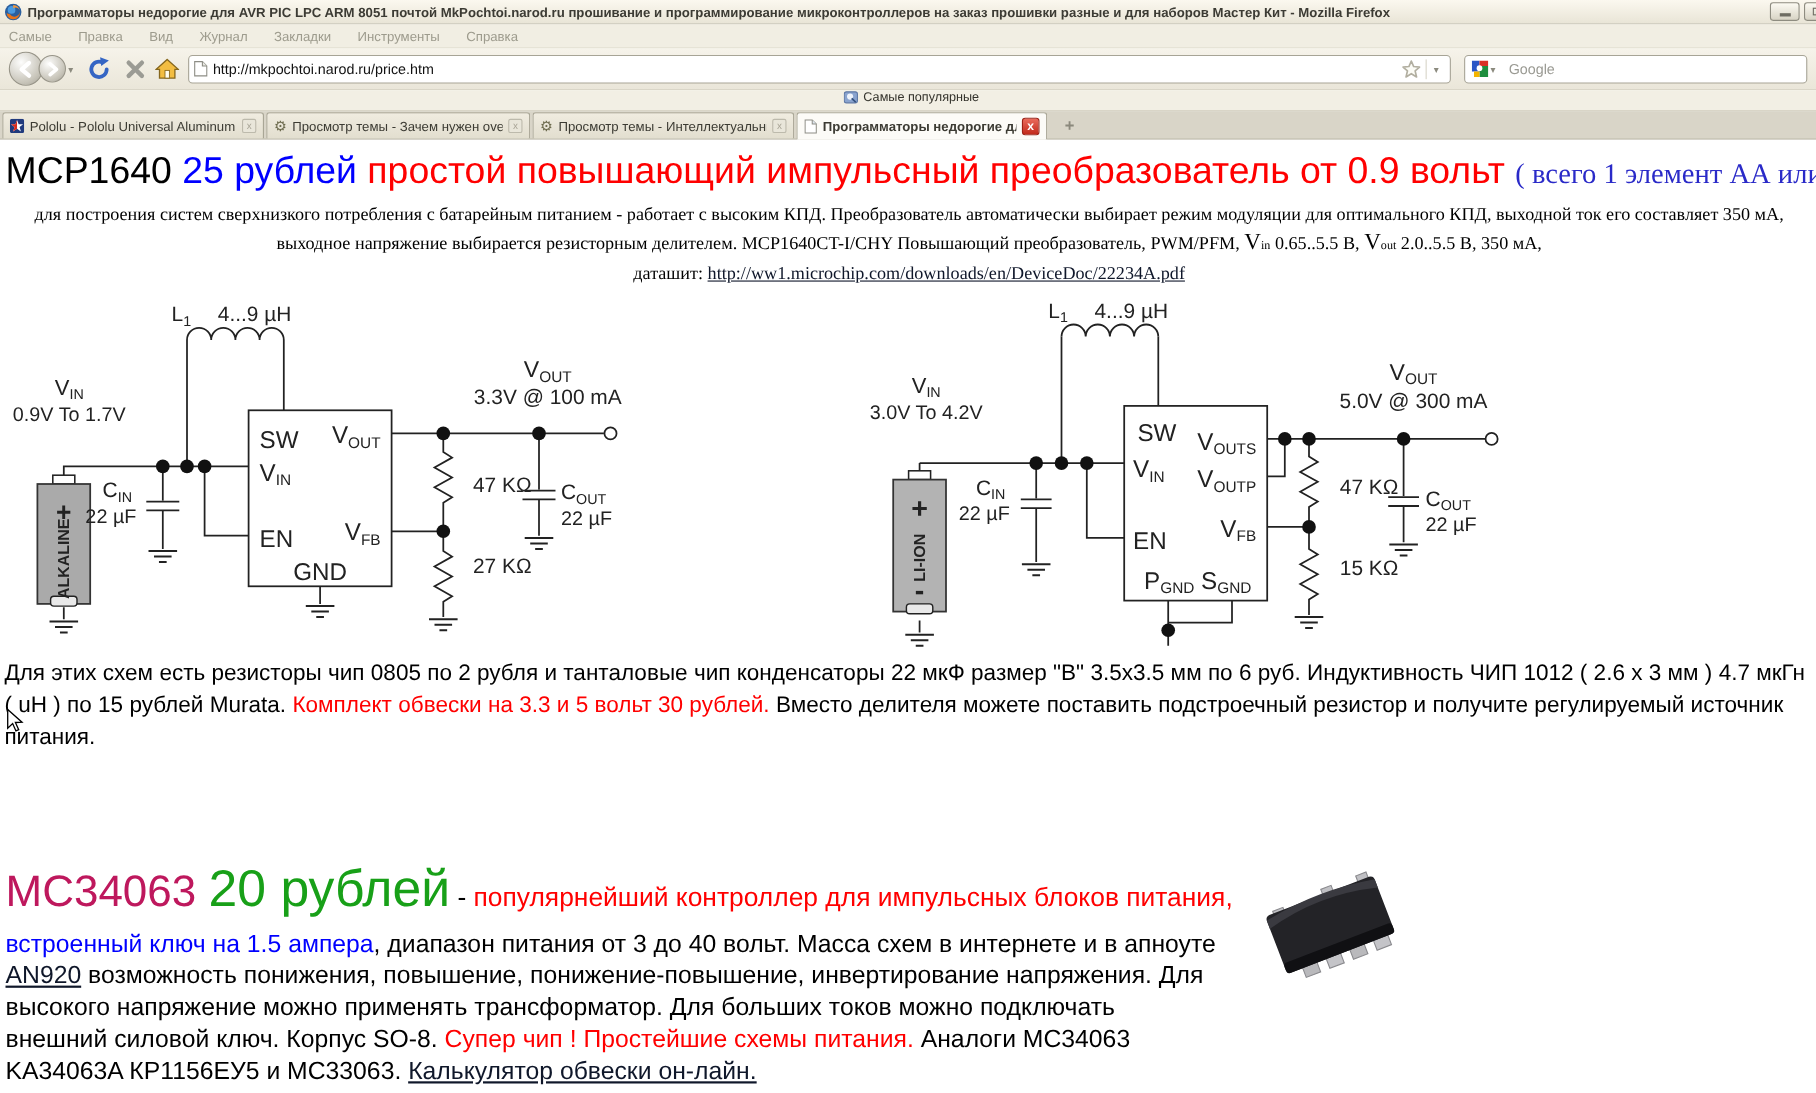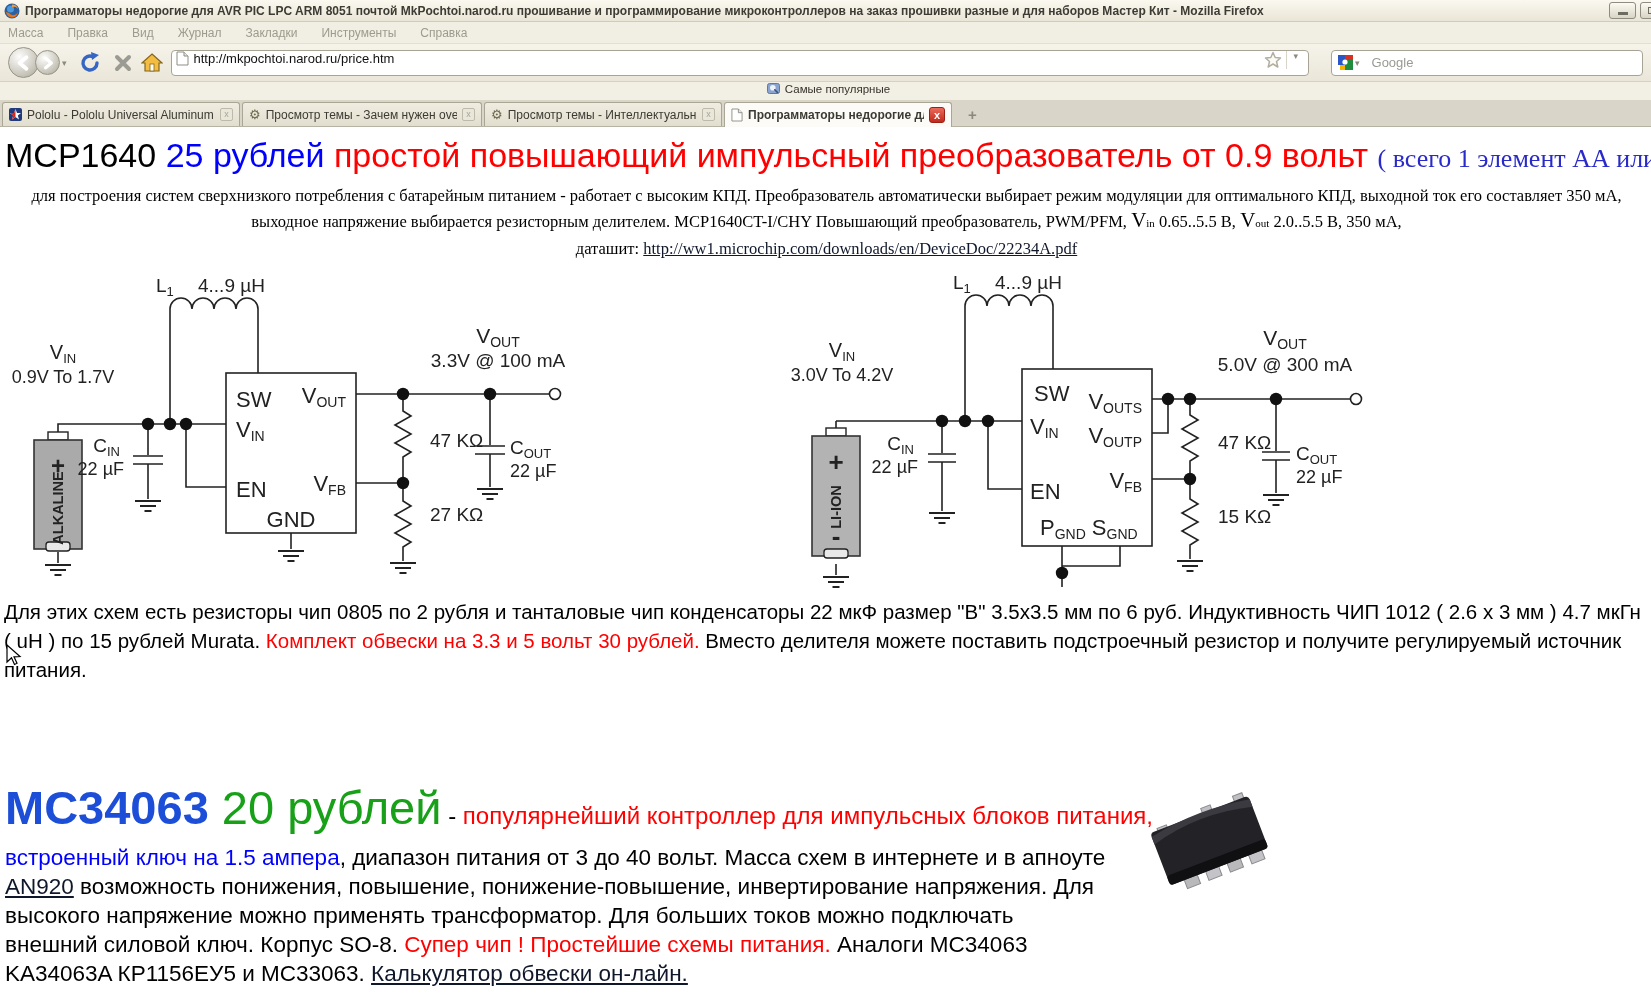--- a/index.html
+++ b/index.html
@@ -28,21 +28,21 @@
     border-bottom:1px solid #d6d2c3; display:flex; align-items:center; padding:0 8px; }
   .navbtn { flex:0 0 auto; display:flex; align-items:center; justify-content:center; }
   .circle-btn { border-radius:50%; border:1px solid #979488;
     background:radial-gradient(circle at 35% 30%, #fdfdfc, #c9c6bb 65%, #a3a095); }
   .back { width:31px; height:31px; }
   .fwd  { width:25px; height:25px; margin-left:-4px; }
   .navcaret { font-size:9px; color:#8b8a7e; margin:0 6px 0 2px; }
   .reload { margin:0 4px; } .stop { margin:0 6px; } .home { margin:0 8px 0 2px; }
 
   .urlbar { flex:1 1 auto; height:26px; background:#fff; border:1px solid #a7a496; border-radius:4px;
-    display:flex; align-items:flex-start; padding:0 4px; margin-right:22px; }
+    display:flex; align-items:center; padding:0 4px; margin-right:12px; }
   .urlbar input { flex:1; border:none; outline:none; font-size:13px; color:#111;
     font-family:"Liberation Sans",sans-serif; background:transparent; margin-left:5px; }
   .url-divider { width:1px; height:18px; background:#d8d5c8; margin:0 4px; }
 
   .searchbox { width:312px; height:26px; background:#fff; border:1px solid #a7a496; border-radius:4px;
     display:flex; align-items:center; padding:0 6px; }
   .searchbox input { flex:1; border:none; outline:none; font-size:13px; color:#9a9a93;
     font-family:"Liberation Sans",sans-serif; margin-left:6px; }
   .searchbox input::placeholder { color:#9a9a93; }
 
@@ -86,21 +86,21 @@
   .sch2 { left:790px; }
   .sch text { font-family:"Liberation Sans",sans-serif; fill:#222; }
   .sch path, .sch line, .sch rect.wirebox { stroke:#222; fill:none; }
 
   .para2 { margin:4px 4px 0 4px; font-size:20.5px; line-height:29px; color:#000; width:1643px; }
   .red { color:#ff0000; }
   .blue { color:#0000ff; }
 
   .section2 { position:relative; margin-top:96px; }
   .h2line { margin-left:5px; white-space:nowrap; }
-  .h2-chip { font-size:47px; color:#1d4ed8;font-weight:bold; }
+  .h2-chip { font-size:40px; color:#be185d; }
   .h2-price { font-size:47px; color:#18a018; }
   .h2-sep { font-size:24px; color:#000; }
   .h2-desc { font-size:24px; color:#ff0000; }
   .para3 { margin:8px 0 0 5px; font-size:22.5px; line-height:29px; color:#000; width:1105px; }
   .chip-photo { position:absolute; left:1120px; top:8px; width:175px; height:125px; }
 
   .cursor { position:absolute; left:6px; top:644px; }
 </style>
 </head>
 <body>
@@ -119,21 +119,21 @@
       <span class="win-btn">
           <span class="bar"></span>
         </span>
       <span class="win-btn">
           <span class="sq"></span>
         </span>
     </span>
   </div>
 
   <div class="menubar">
-    <span class="menu-item">Масса</span>
+    <span class="menu-item">Самые</span>
     <span class="menu-item">Правка</span>
     <span class="menu-item">Вид</span>
     <span class="menu-item">Журнал</span>
     <span class="menu-item">Закладки</span>
     <span class="menu-item">Инструменты</span>
     <span class="menu-item">Справка</span>
   </div>
 
   <div class="navbar">
     <span class="navbtn circle-btn back">

